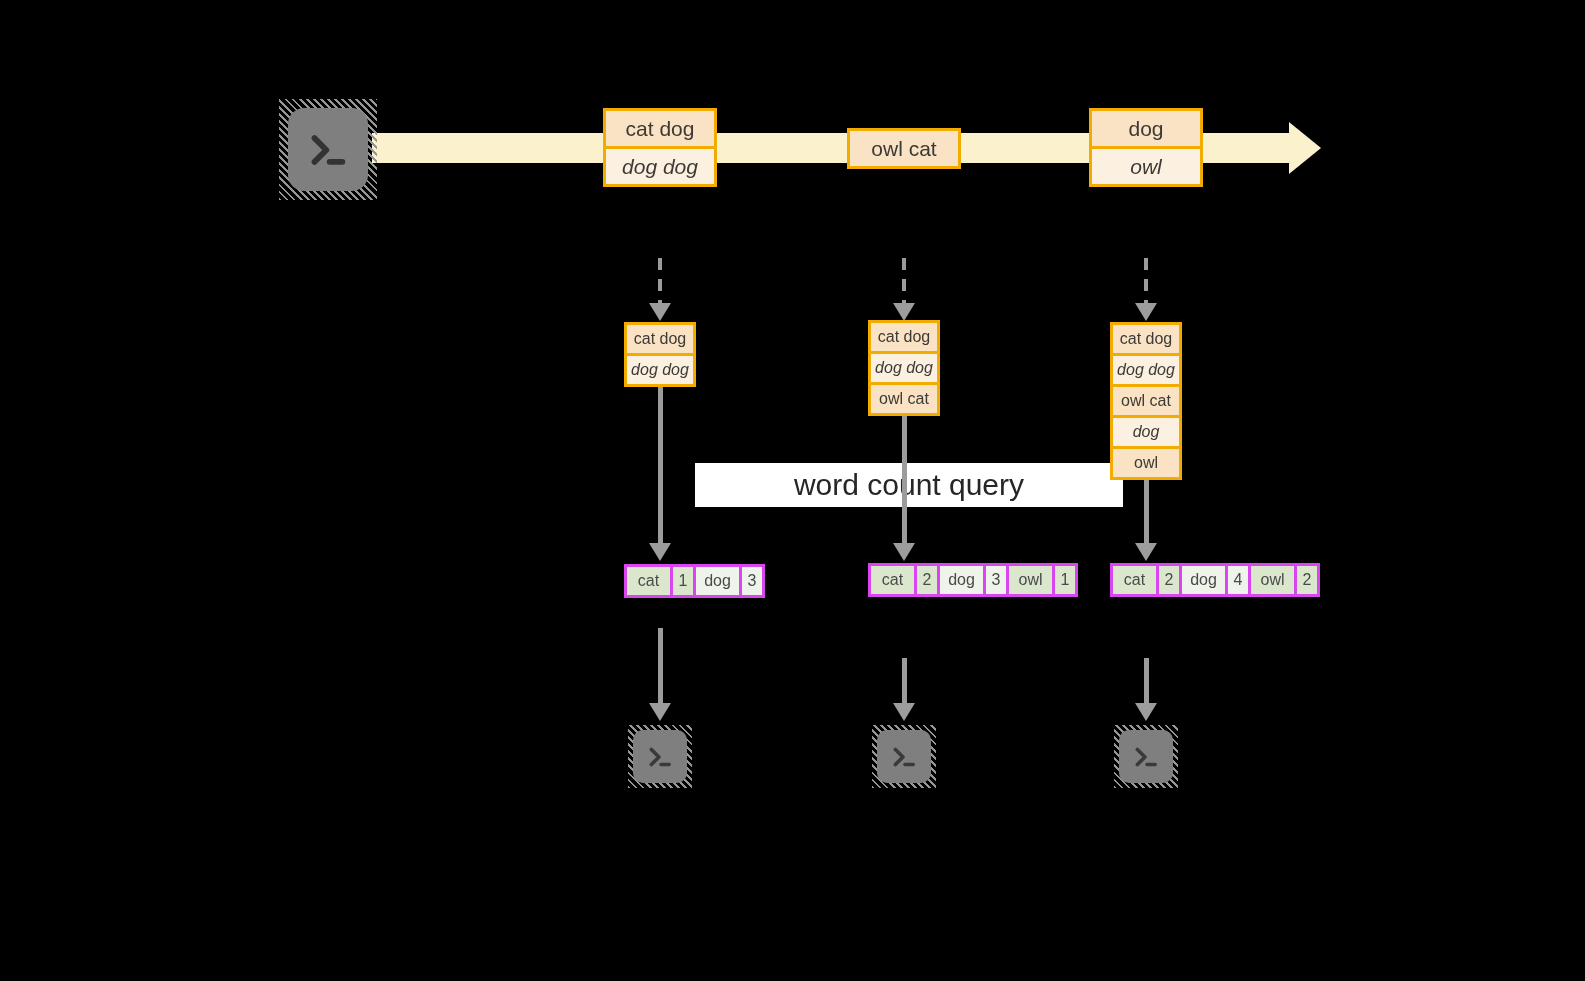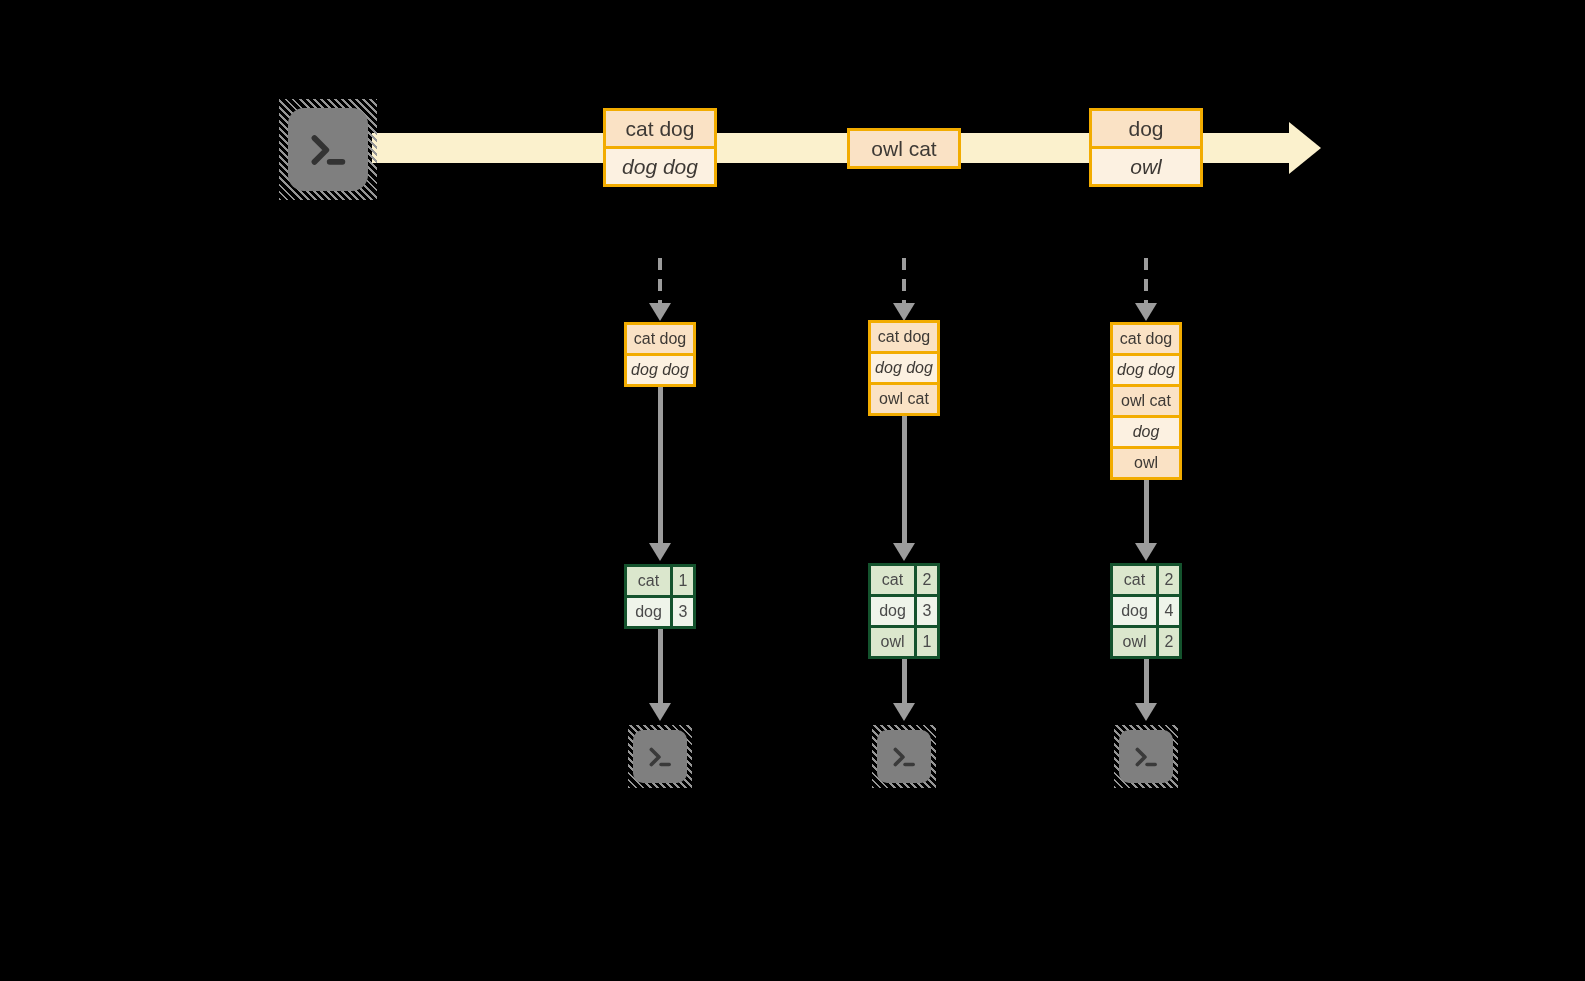--- a/index.html
+++ b/index.html
@@ -12,22 +12,22 @@
   .band-head{position:absolute;left:1289px;top:122px;width:0;height:0;z-index:0;
     border-left:32px solid #FBF1CD;border-top:26px solid transparent;border-bottom:26px solid transparent;}
   
   .obox{position:absolute;background:#F2AC00;padding:3px;box-sizing:border-box;
     display:flex;flex-direction:column;gap:3px;z-index:3;}
   .obox .cell{background:#FAE2C5;color:#3D3935;display:flex;align-items:center;justify-content:center;}
   .obox .cell.light{background:#FCF1E1;font-style:italic;}
   .obox.batch .cell{height:35px;font-size:21px;}
   .obox.state .cell{height:28px;font-size:16px;}
   
-  .gtable{position:absolute;background:#14532d;padding:3px;box-sizing:border-box;
-    display:flex;flex-direction:column;gap:3px;z-index:3;}
+  .gtable{position:absolute;background:#d946ef;padding:3px;box-sizing:border-box;
+    display:flex;flex-direction:row;gap:3px;z-index:3;}
   .grow{display:flex;gap:3px;}
   .grow div{display:flex;align-items:center;justify-content:center;color:#4A4A4A;font-size:16px;height:28px;}
   .gname{width:43px;}
   .gval{width:20px;}
   .grow.odd div{background:#DBE7CD;}
   .grow.even div{background:#EFF4EA;}
   
   .dash-line{position:absolute;width:4px;z-index:2;
     background:repeating-linear-gradient(to bottom,#9C9C9C 0 12px,transparent 12px 21px);}
   .sol-line{position:absolute;width:5px;background:#9C9C9C;z-index:2;}
@@ -90,20 +90,21 @@
     <div class="cell">owl cat</div>
   </div>
   <div class="obox state" style="left:1110px;top:322px;width:72px">
     <div class="cell">cat dog</div>
     <div class="cell light">dog dog</div>
     <div class="cell">owl cat</div>
     <div class="cell light">dog</div>
     <div class="cell">owl</div>
   </div>
 
+  <div class="query-band">word count query</div>
 
   <div class="sol-line" style="left:658px;top:387px;height:156px"></div>
   <div class="tri" style="left:649px;top:543px"></div>
   <div class="sol-line" style="left:902px;top:416px;height:127px"></div>
   <div class="tri" style="left:893px;top:543px"></div>
   <div class="sol-line" style="left:1144px;top:480px;height:63px"></div>
   <div class="tri" style="left:1135px;top:543px"></div>
 
   <div class="gtable" style="left:624px;top:564px">
     <div class="grow odd">

